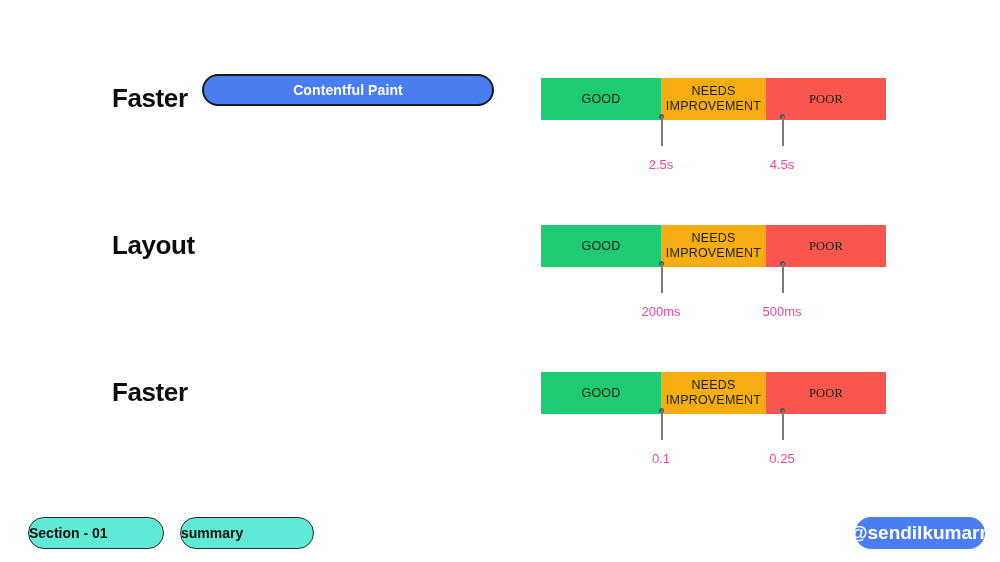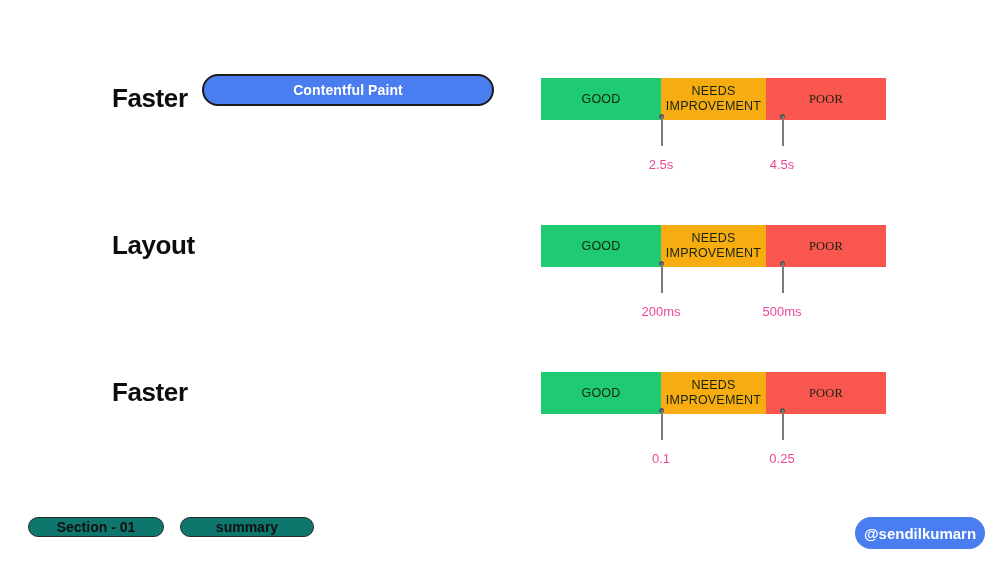--- a/index.html
+++ b/index.html
@@ -132,48 +132,47 @@
     font-size: 13px;
     color: #ec4899;
     white-space: nowrap;
   }
   .tick-a { left: 120px; }
   .tick-b { left: 241px; }
 
   
   .footer-pill {
     position: absolute;
-    height: 20px;
+    height: 32px;
     border: 1.6px solid #2a2a2a;
     border-radius: 18px;
     box-sizing: border-box;
-    background: #0f766e;
-    display: flex;
-    align-items: center;
-    justify-content: center;
+    background: #5eead4;
+    display: flex;
+    align-items: center;
     font-size: 14px;
     font-weight: 700;
     color: #111111;
     white-space: nowrap;
   }
   .footer-section { left: 28px; top: 517px; width: 136px; }
   .footer-summary { left: 180px; top: 517px; width: 134px; }
 
   .handle-badge {
     position: absolute;
     left: 855px;
     top: 517px;
     width: 130px;
     height: 32px;
     border-radius: 18px;
     background: #4a7ef0;
     display: flex;
     align-items: center;
     justify-content: center;
-    font-size: 15px;
+    font-size: 19px;
     font-weight: 700;
     color: #ffffff;
     white-space: nowrap;
   }
 </style>
 </head>
 <body>
 
 <div class="slide">
 

